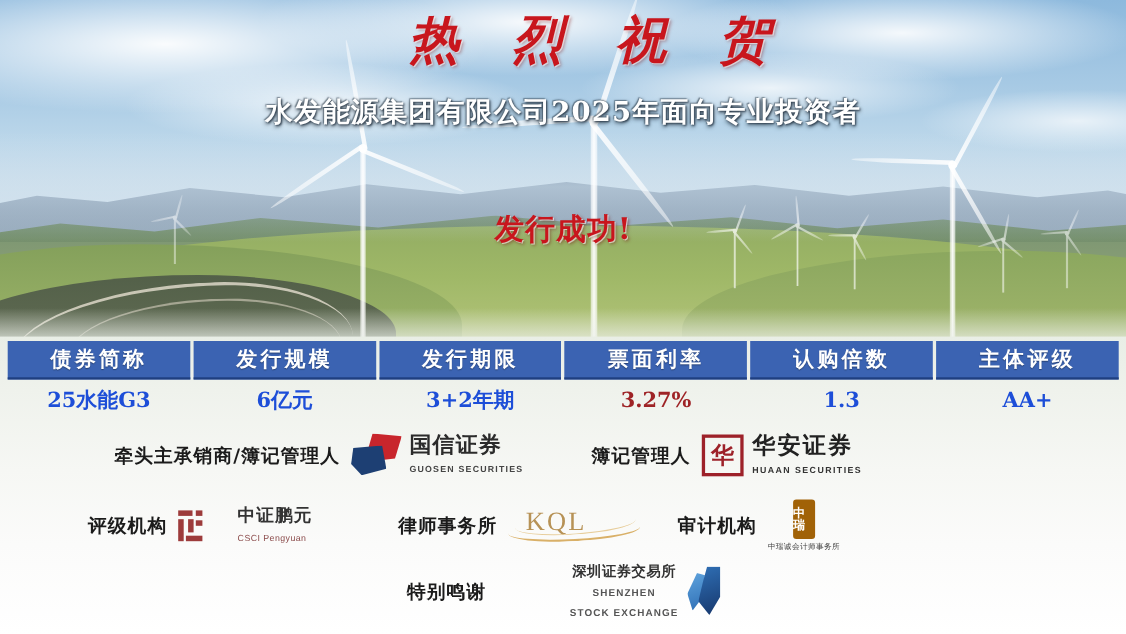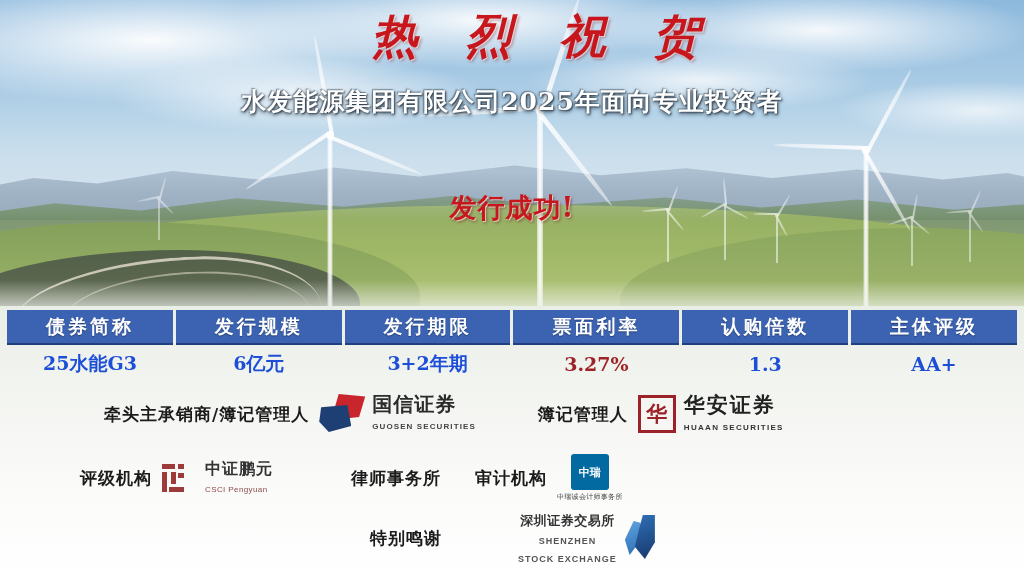--- a/index.html
+++ b/index.html
@@ -218,21 +218,21 @@
     font-family:"DejaVu Sans","Liberation Sans",sans-serif;
   }
   .ha-cn {
     font-size:21px; font-weight:bold; color:#222; letter-spacing:2px;
     font-family:"DejaVu Serif","Liberation Serif",serif; line-height:22px;
   }
   .ha-en { font-size:8px; color:#333; letter-spacing:1.3px; font-weight:bold;
     font-family:"Liberation Sans",sans-serif; }
 
   
-  .logo-csci { display:flex; align-items:center; gap:13px; }
+  .logo-csci { display:flex; align-items:center; gap:24px; }
   .cs-mark { position:relative; width:30px; height:28px; }
   .cs-mark i { position:absolute; background:#9d3b3b; display:block; }
   .cs-cn { font-size:16px; font-weight:bold; color:#333; letter-spacing:1px;
     font-family:"DejaVu Sans","Liberation Sans",sans-serif; line-height:17px; }
   .cs-en { font-size:8px; color:#8a4a4a; letter-spacing:.4px;
     font-family:"Liberation Sans",sans-serif; }
 
   
   .logo-kql { position:relative; width:120px; height:36px; }
   .kql-txt {
@@ -251,21 +251,21 @@
     position:absolute; left:6px; top:6px; width:110px; height:20px;
     border-bottom:1px solid #e0bb74;
     border-radius:50%;
     transform: rotate(-4deg);
     opacity:.7;
   }
 
   
   .logo-audit { display:flex; flex-direction:column; align-items:center; gap:2px; }
   .au-seal {
-    width:38px; height:36px; background:#0369a1; color:#fff;
+    width:20px; height:36px; background:#a16207; color:#fff;
     border-radius:3px;
     display:flex; align-items:center; justify-content:center;
     font-size:11px; font-weight:bold; line-height:11px; letter-spacing:0;
     font-family:"DejaVu Sans","Liberation Sans",sans-serif;
     text-align:left;
   }
   .au-cap { font-size:7px; color:#444; letter-spacing:.3px; white-space:nowrap;
     font-family:"DejaVu Sans","Liberation Sans",sans-serif; }
 
   
@@ -450,20 +450,25 @@
         </span>
         <span>
           <span class="cs-cn">中证鹏元</span><br>
           <span class="cs-en">CSCI Pengyuan</span>
         </span>
       </span>
     </div>
 
     <div class="slot" style="margin-left:78px;">
       <span class="lbl">律师事务所</span>
+      <span class="logo-kql">
+        <span class="kql-swoosh"></span>
+        <span class="kql-swoosh2"></span>
+        <span class="kql-txt">KQL</span>
+      </span>
     </div>
 
     <div class="slot" style="margin-left:34px;">
       <span class="lbl">审计机构</span>
       <span class="logo-audit">
         <span class="au-seal">中瑞</span>
         <span class="au-cap">中瑞诚会计师事务所</span>
       </span>
     </div>
   </div>

